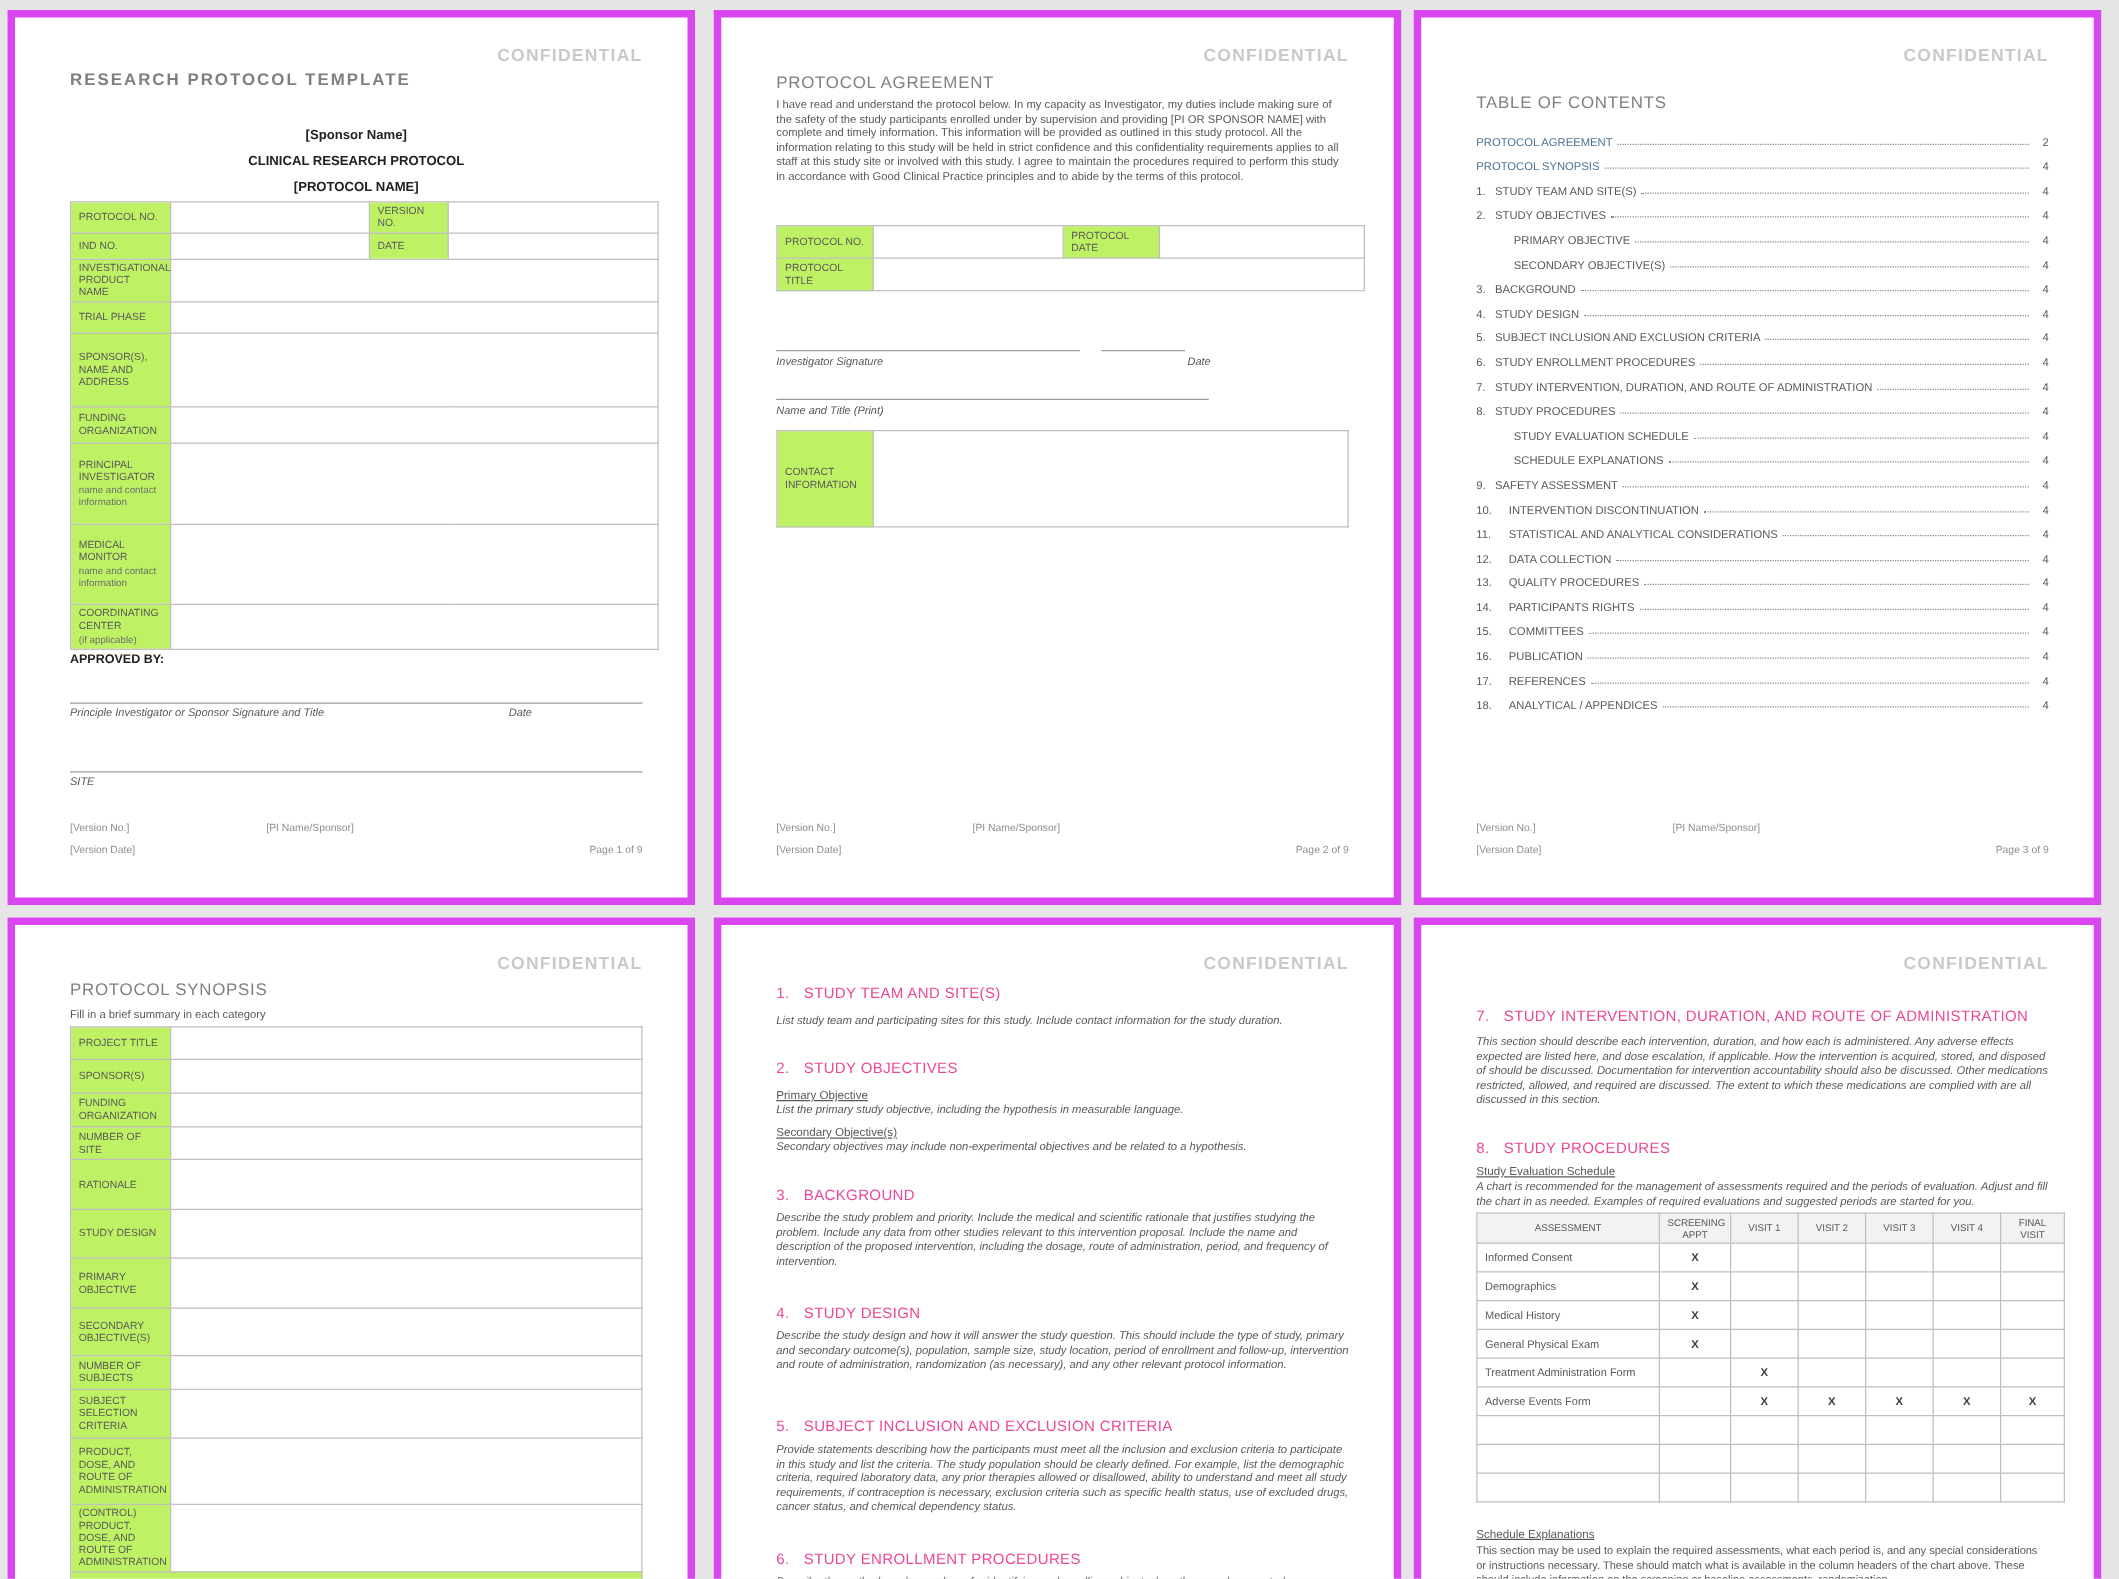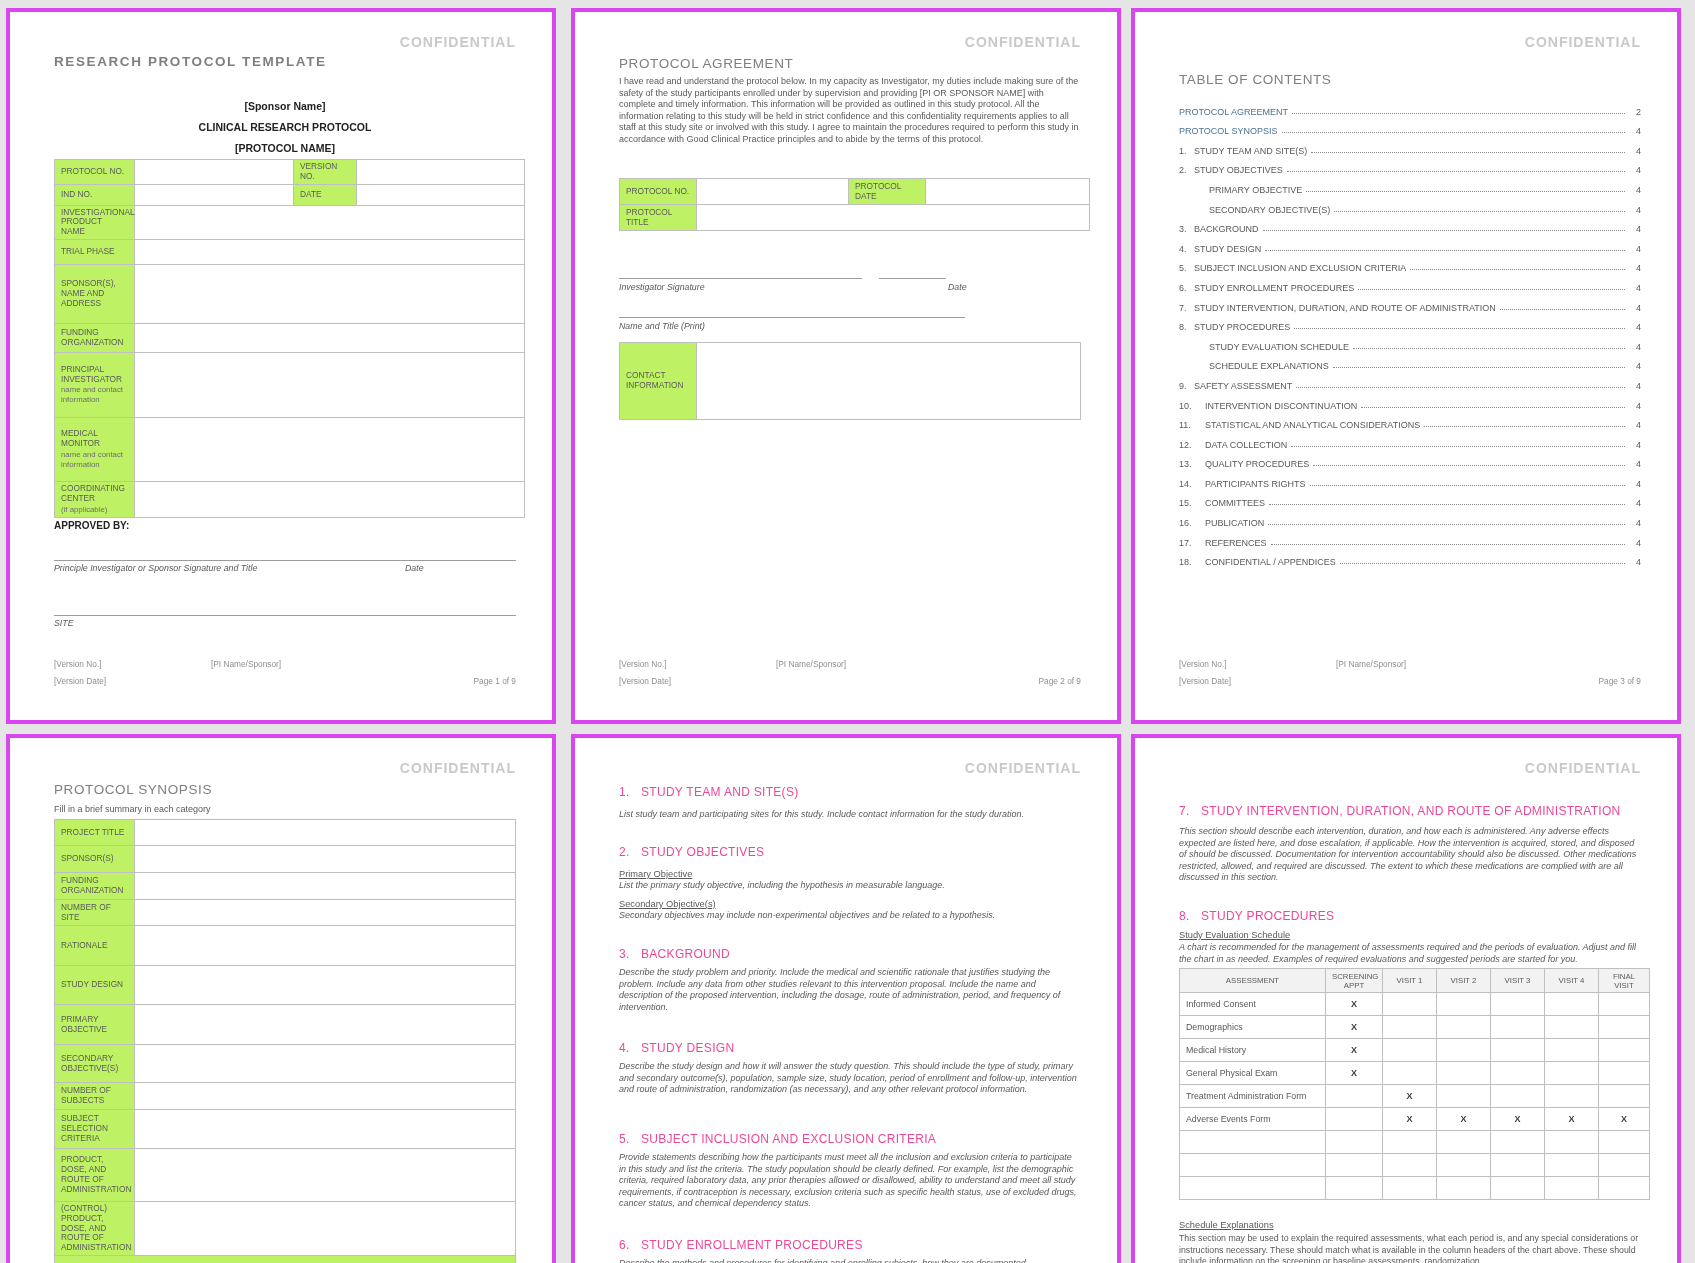--- a/index.html
+++ b/index.html
@@ -4,21 +4,21 @@
 <style>
   html,body{margin:0;padding:0;}
   body{
     width:1695px;height:1263px;overflow:hidden;position:relative;
     background:#e5e5e5;
     font-family:"Liberation Sans", sans-serif;
     -webkit-font-smoothing:antialiased;
   }
   .page{
     position:absolute;width:550px;height:716px;background:#ffffff;
-    box-sizing:border-box;border:4px solid #d946ef;overflow:hidden;
+    box-sizing:border-box;border:6px solid #d946ef;overflow:hidden;
   }
   #pg1{left:6px;top:8px;}  #pg2{left:571px;top:8px;}  #pg3{left:1131px;top:8px;}
   #pg4{left:6px;top:734px;} #pg5{left:571px;top:734px;} #pg6{left:1131px;top:734px;}
   .c{position:absolute;left:44px;right:36px;}
   .confidential{
     position:absolute;top:22px;right:36px;color:#c9c9c9;font-weight:bold;
     font-size:14px;letter-spacing:1px;
   }
   
   .doc-title{top:42px;color:#7f7f7f;font-weight:bold;font-size:13.5px;letter-spacing:1.6px;white-space:nowrap;}
@@ -381,21 +381,21 @@
 
       <div class="toc-row n2">
         <span class="toc-num">17.</span>
         <span class="toc-label">REFERENCES</span>
         <span class="toc-dots"></span>
         <span class="toc-page">4</span>
       </div>
 
       <div class="toc-row n2">
         <span class="toc-num">18.</span>
-        <span class="toc-label">CONFIDENTIAL / APPENDICES</span>
+        <span class="toc-label">ANALYTICAL / APPENDICES</span>
         <span class="toc-dots"></span>
         <span class="toc-page">4</span>
       </div>
     </div>
   <div class="footer">
     <div class="row">
       <span>[Version No.]</span>
       <span class="pi">[PI Name/Sponsor]</span>
     </div>
     <div class="row">

